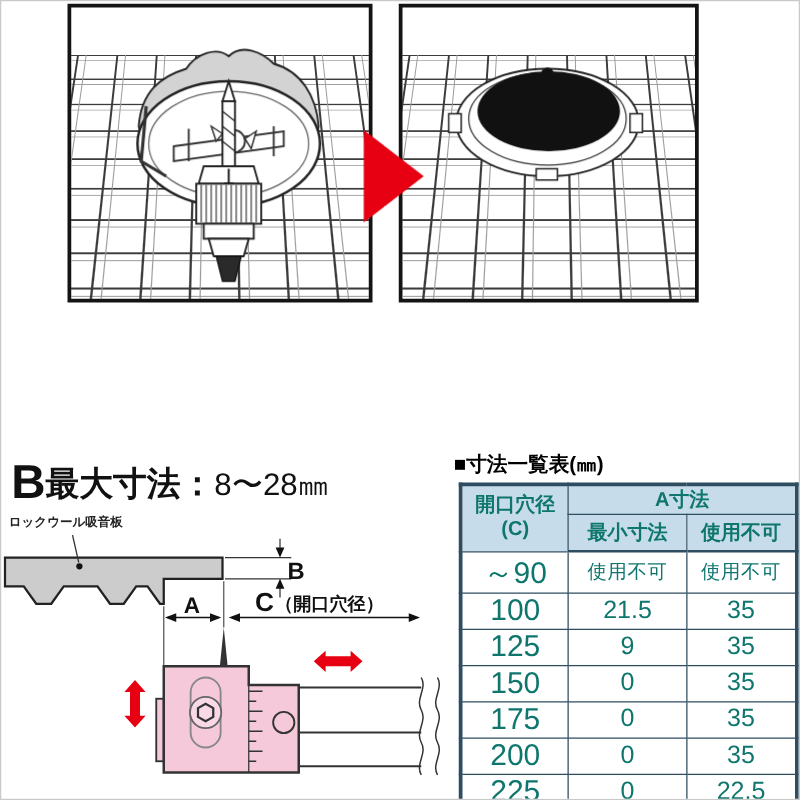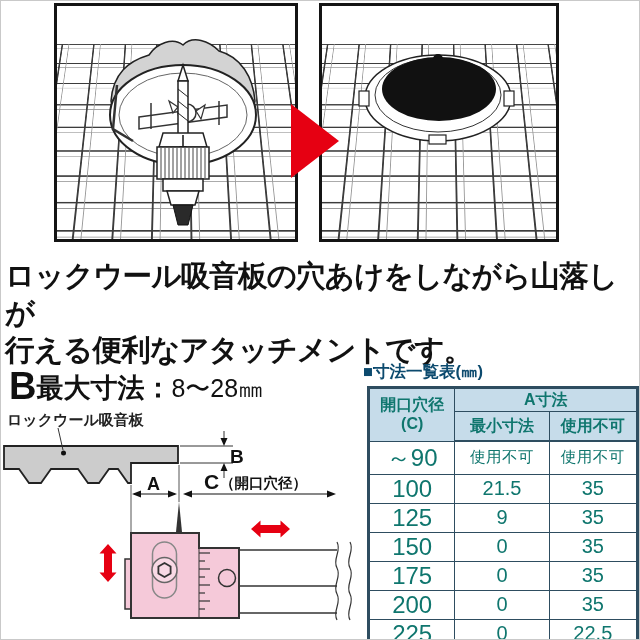--- a/index.html
+++ b/index.html
@@ -19,23 +19,23 @@
     transform-origin:50% 120%;}
   .overlay{position:absolute;left:0;top:0;pointer-events:none;}
   
   .desc{position:absolute;left:4px;top:256px;width:634px;font-size:29.5px;line-height:37px;
         font-weight:600;letter-spacing:-0.8px;color:#111;}
   
   .b-title{position:absolute;left:8px;top:364px;white-space:nowrap;color:#111;}
   .b-title .big-b{font-size:38px;font-weight:bold;vertical-align:-2px;}
   .b-title .jp{font-size:27px;font-weight:600;}
   .b-title .range{font-size:25px;font-weight:500;}
-  .board-label{position:absolute;left:6px;top:410px;font-size:15px;font-weight:600;color:#222;}
-  
-  .table-title{position:absolute;left:362px;top:360px;font-size:16.5px;font-weight:bold;color:#0c4a6e;}
+  .board-label{position:absolute;left:6px;top:410px;font-size:10px;font-weight:600;color:#222;}
+  
+  .table-title{position:absolute;left:362px;top:360px;font-size:16.5px;font-weight:bold;color:#000000;}
   table.dim{position:absolute;left:366px;top:385px;border-collapse:collapse;table-layout:fixed;
             border:3px solid #2e4d60;}
   table.dim th,table.dim td{border:1px solid #2e4d60;text-align:center;vertical-align:middle;
             padding:0;color:#0f766e;overflow:hidden;}
   table.dim col.c1{width:87px;} table.dim col.c2{width:95px;} table.dim col.c3{width:89px;}
   .blue{background:#c6dcea;}
   tr.hrow1 th{height:22px;font-size:16px;}
   tr.hrow2 th{height:28px;font-size:16px;border-bottom-width:2px;}
   th.c-head{font-size:16px;border-right-width:2px;line-height:1.15;}
   td.c-col{border-right-width:2px;}
@@ -108,24 +108,20 @@
       <rect x="503" y="90" width="10" height="15" fill="#fff" stroke="#222" stroke-width="1.2"></rect>
       <rect x="428" y="134" width="17" height="9" fill="#fff" stroke="#222" stroke-width="1.2"></rect>
       <ellipse cx="437" cy="94" rx="63" ry="37" fill="#fff" stroke="#333" stroke-width="1"></ellipse>
       <circle cx="437" cy="58" r="5" fill="#111"></circle>
       <ellipse cx="438" cy="88" rx="57" ry="32" fill="#111"></ellipse>
     </g>
 
     <polygon points="290,103 338,140 290,177" fill="#e60012"></polygon>
   </svg>
 
-  <div class="desc">
-    <div>ロックウール吸音板の穴あけをしながら山落しが</div>
-    <div>行える便利なアタッチメントです。</div>
-  </div>
 
   <div class="b-title">
     <span class="big-b">B</span><span class="jp">最大寸法：</span><span class="range">8〜28㎜</span>
   </div>
 
   <div class="board-label">ロックウール吸音板</div>
 
   <svg class="overlay" style="top:400px" width="360" height="240" viewBox="0 400 360 240">
 
     <path d="M3,445 L177,445 L177,462 L130,462 L130,482 L127,482 L117,468 L108,468 L98,482 L87,482 L77,468 L50,468 L40,482 L28,482 L18,468 L3,468 Z" fill="#cccccc" stroke="#222" stroke-width="1.8"></path>

